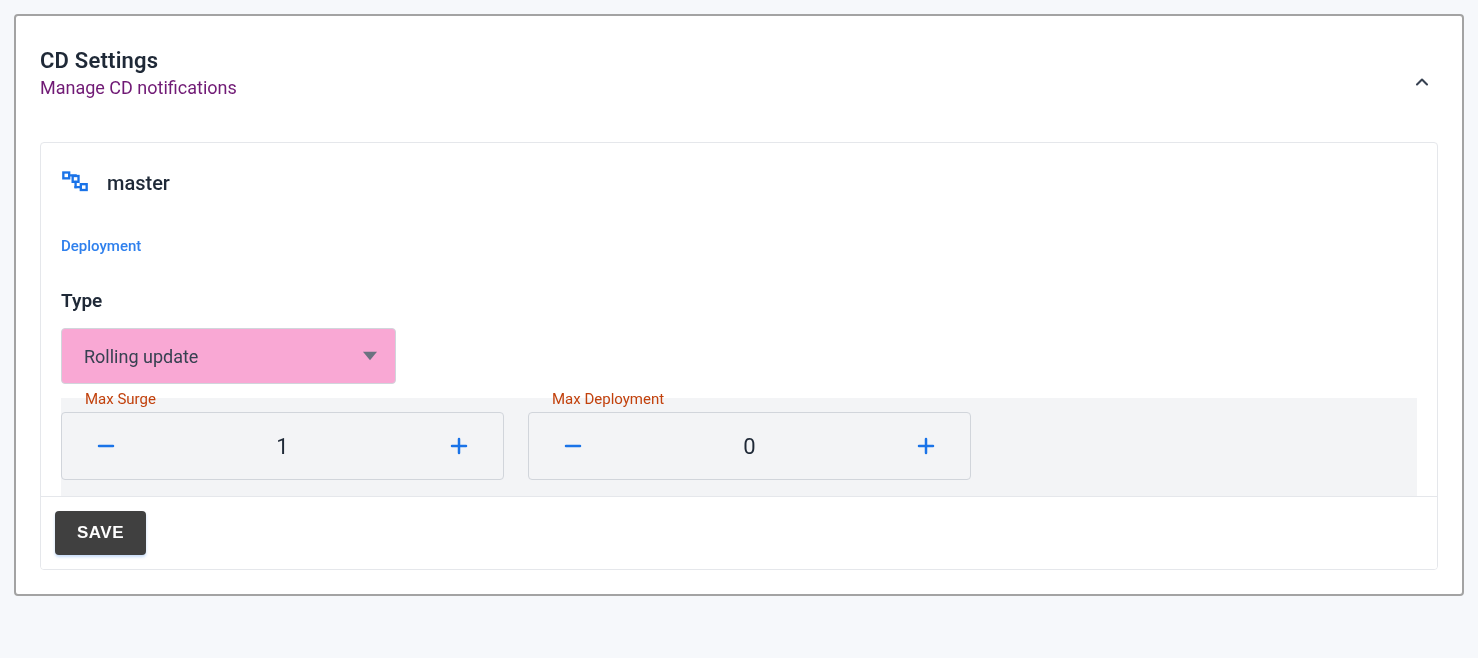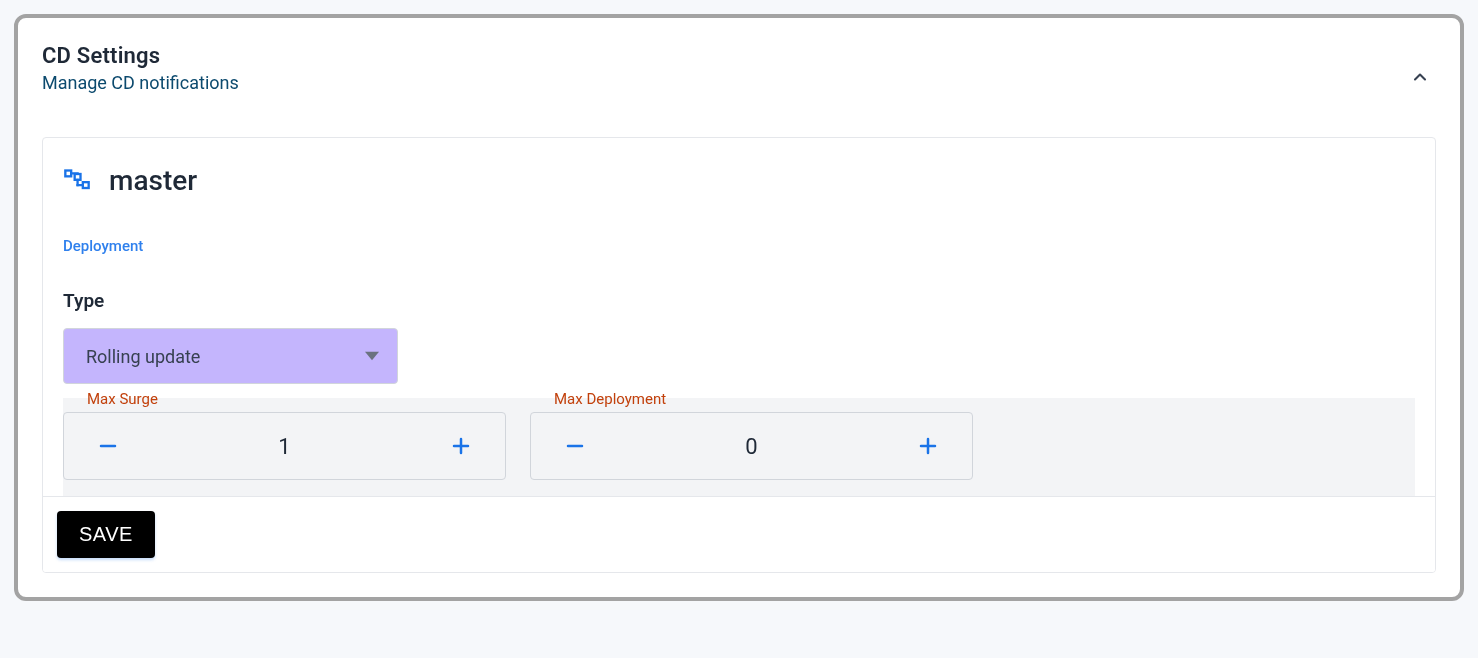--- a/index.html
+++ b/index.html
@@ -4,40 +4,40 @@
 <style>
   * { box-sizing: border-box; margin: 0; padding: 0; }
   body {
     font-family: -apple-system, BlinkMacSystemFont, "Segoe UI", Roboto, "Helvetica Neue", Arial, sans-serif;
     background: #f6f8fb;
     padding: 14px;
     color: #1f2937;
   }
   .card {
     background: #ffffff;
-    border: 4px solid #a3a3a3;
-    border-radius: 12px;
-    padding: 25px 24px 24px 24px;
+    border: 2px solid #a3a3a3;
+    border-radius: 4px;
+    padding: 32px 24px 24px 24px;
     position: relative;
   }
   .card-header {
     display: flex;
     justify-content: space-between;
     align-items: flex-start;
   }
   .title {
     font-size: 22px;
     font-weight: 600;
     color: #1f2937;
     letter-spacing: 0.2px;
   }
   .subtitle {
     font-size: 18px;
     font-weight: 400;
-    color: #0c4a6e;
+    color: #701a75;
     margin-top: 4px;
   }
   .chevron-btn {
     background: none;
     border: none;
     cursor: pointer;
     padding: 6px;
     margin-top: 18px;
   }
   .chevron-btn svg { display: block; }
@@ -51,21 +51,21 @@
   .inner-top {
     padding: 26px 20px 0 20px;
   }
   .branch-row {
     display: flex;
     align-items: center;
     gap: 18px;
   }
   .branch-icon svg { display: block; }
   .branch-name {
-    font-size: 28px;
+    font-size: 20px;
     font-weight: 500;
     color: #1f2937;
   }
   .tab-link {
     margin-top: 40px;
     font-size: 15px;
     font-weight: 500;
     color: #2f80ed;
   }
   .type-label {
@@ -78,21 +78,21 @@
     margin-top: 16px;
     width: 335px;
     height: 56px;
     border: 1px solid #d1d5db;
     border-radius: 4px;
     display: flex;
     align-items: center;
     justify-content: space-between;
     padding: 0 18px 0 22px;
     cursor: pointer;
-    background: #c4b5fd;
+    background: #f9a8d4;
   }
   .select-value {
     font-size: 18px;
     color: #374151;
   }
   .select-caret svg { display:block; }
 
   .stepper-row {
     margin-top: 14px;
     background: #f3f4f6;
@@ -146,26 +146,26 @@
     font-size: 22px;
     color: #1f2937;
   }
 
   .footer {
     border-top: 1px solid #e5e7eb;
     padding: 14px 14px;
     background: #ffffff;
   }
   .save-btn {
-    background: #000000;
+    background: #404040;
     color: #ffffff;
     border: none;
     border-radius: 4px;
-    font-size: 20px;
-    font-weight: 400;
+    font-size: 17px;
+    font-weight: 700;
     letter-spacing: 0.5px;
     padding: 12px 22px;
     cursor: pointer;
     box-shadow: 0 2px 3px rgba(26,115,232,0.25);
   }
 </style>
 </head>
 <body>
 
 <div class="card">

